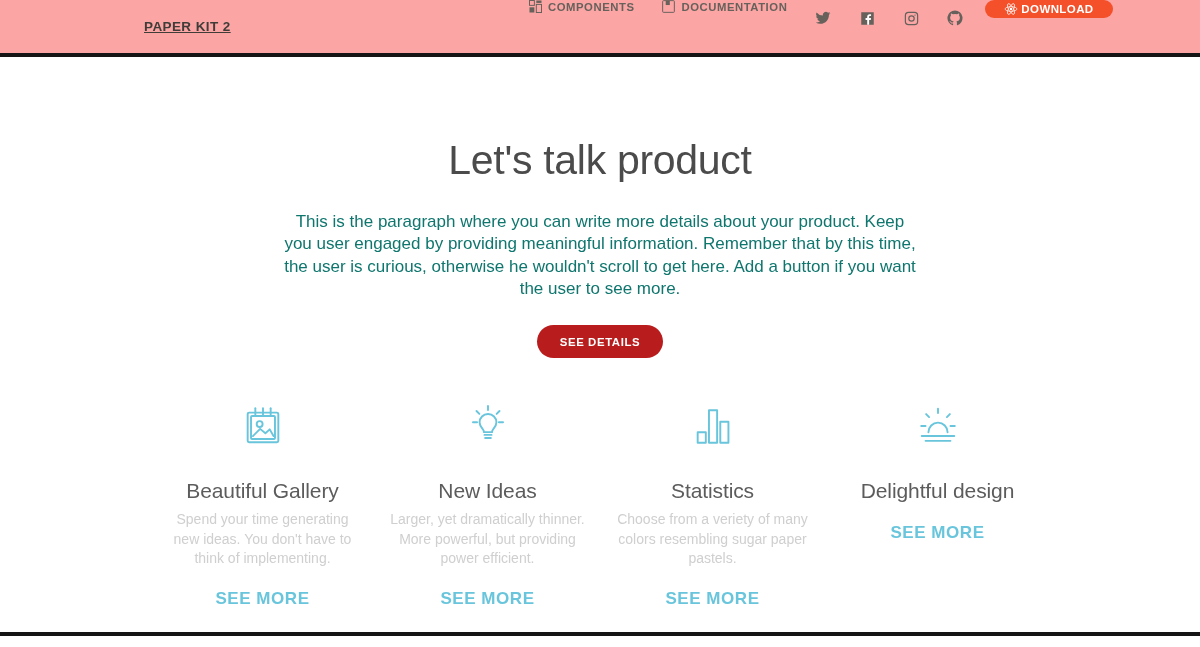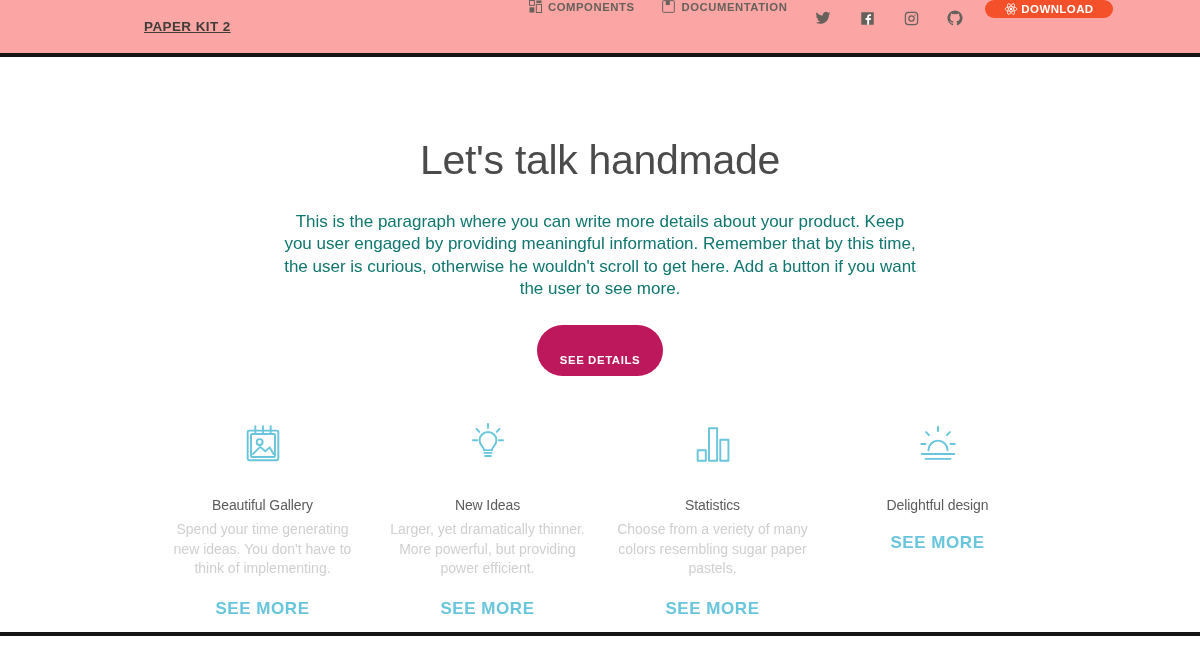--- a/index.html
+++ b/index.html
@@ -169,25 +169,25 @@
     color: #0f766e;
   }
 
   .cta-wrap {
     text-align: center;
     margin-top: 25px;
   }
 
   .see-details-btn {
     display: inline-block;
-    background: #be185d;
+    background: #b91c1c;
     color: #ffffff;
     border: none;
     border-radius: 30px;
-    padding: 29px 23px 10px;
+    padding: 11px 23px 10px;
     font-family: "Liberation Sans", sans-serif;
     font-size: 11.4px;
     font-weight: bold;
     letter-spacing: 0.6px;
     text-transform: uppercase;
     cursor: pointer;
   }
 
   
   .features {
@@ -205,21 +205,21 @@
   .feature-icon {
     height: 62px;
     display: flex;
     align-items: center;
     justify-content: center;
     color: #68c5dc;
   }
 
   .feature-title {
     margin-top: 22px;
-    font-size: 14px;
+    font-size: 21px;
     font-weight: 300;
     color: #5c5c5c;
     letter-spacing: -0.1px;
   }
 
   .feature-desc {
     margin-top: 7px;
     font-size: 14px;
     font-weight: 300;
     line-height: 19.4px;
@@ -330,21 +330,21 @@
 
     </div>
   </nav>
 
   <div class="nav-glow"></div>
   <div class="nav-divider"></div>
 
   <section class="section">
     <div class="container">
 
-      <h1 class="headline">Let's talk handmade</h1>
+      <h1 class="headline">Let's talk product</h1>
 
       <p class="lead">This is the paragraph where you can write more details about your product. Keep you user engaged by providing meaningful information. Remember that by this time, the user is curious, otherwise he wouldn't scroll to get here. Add a button if you want the user to see more.</p>
 
       <div class="cta-wrap">
         <button class="see-details-btn">SEE DETAILS</button>
       </div>
 
       <div class="features">
 
         <div class="feature">

